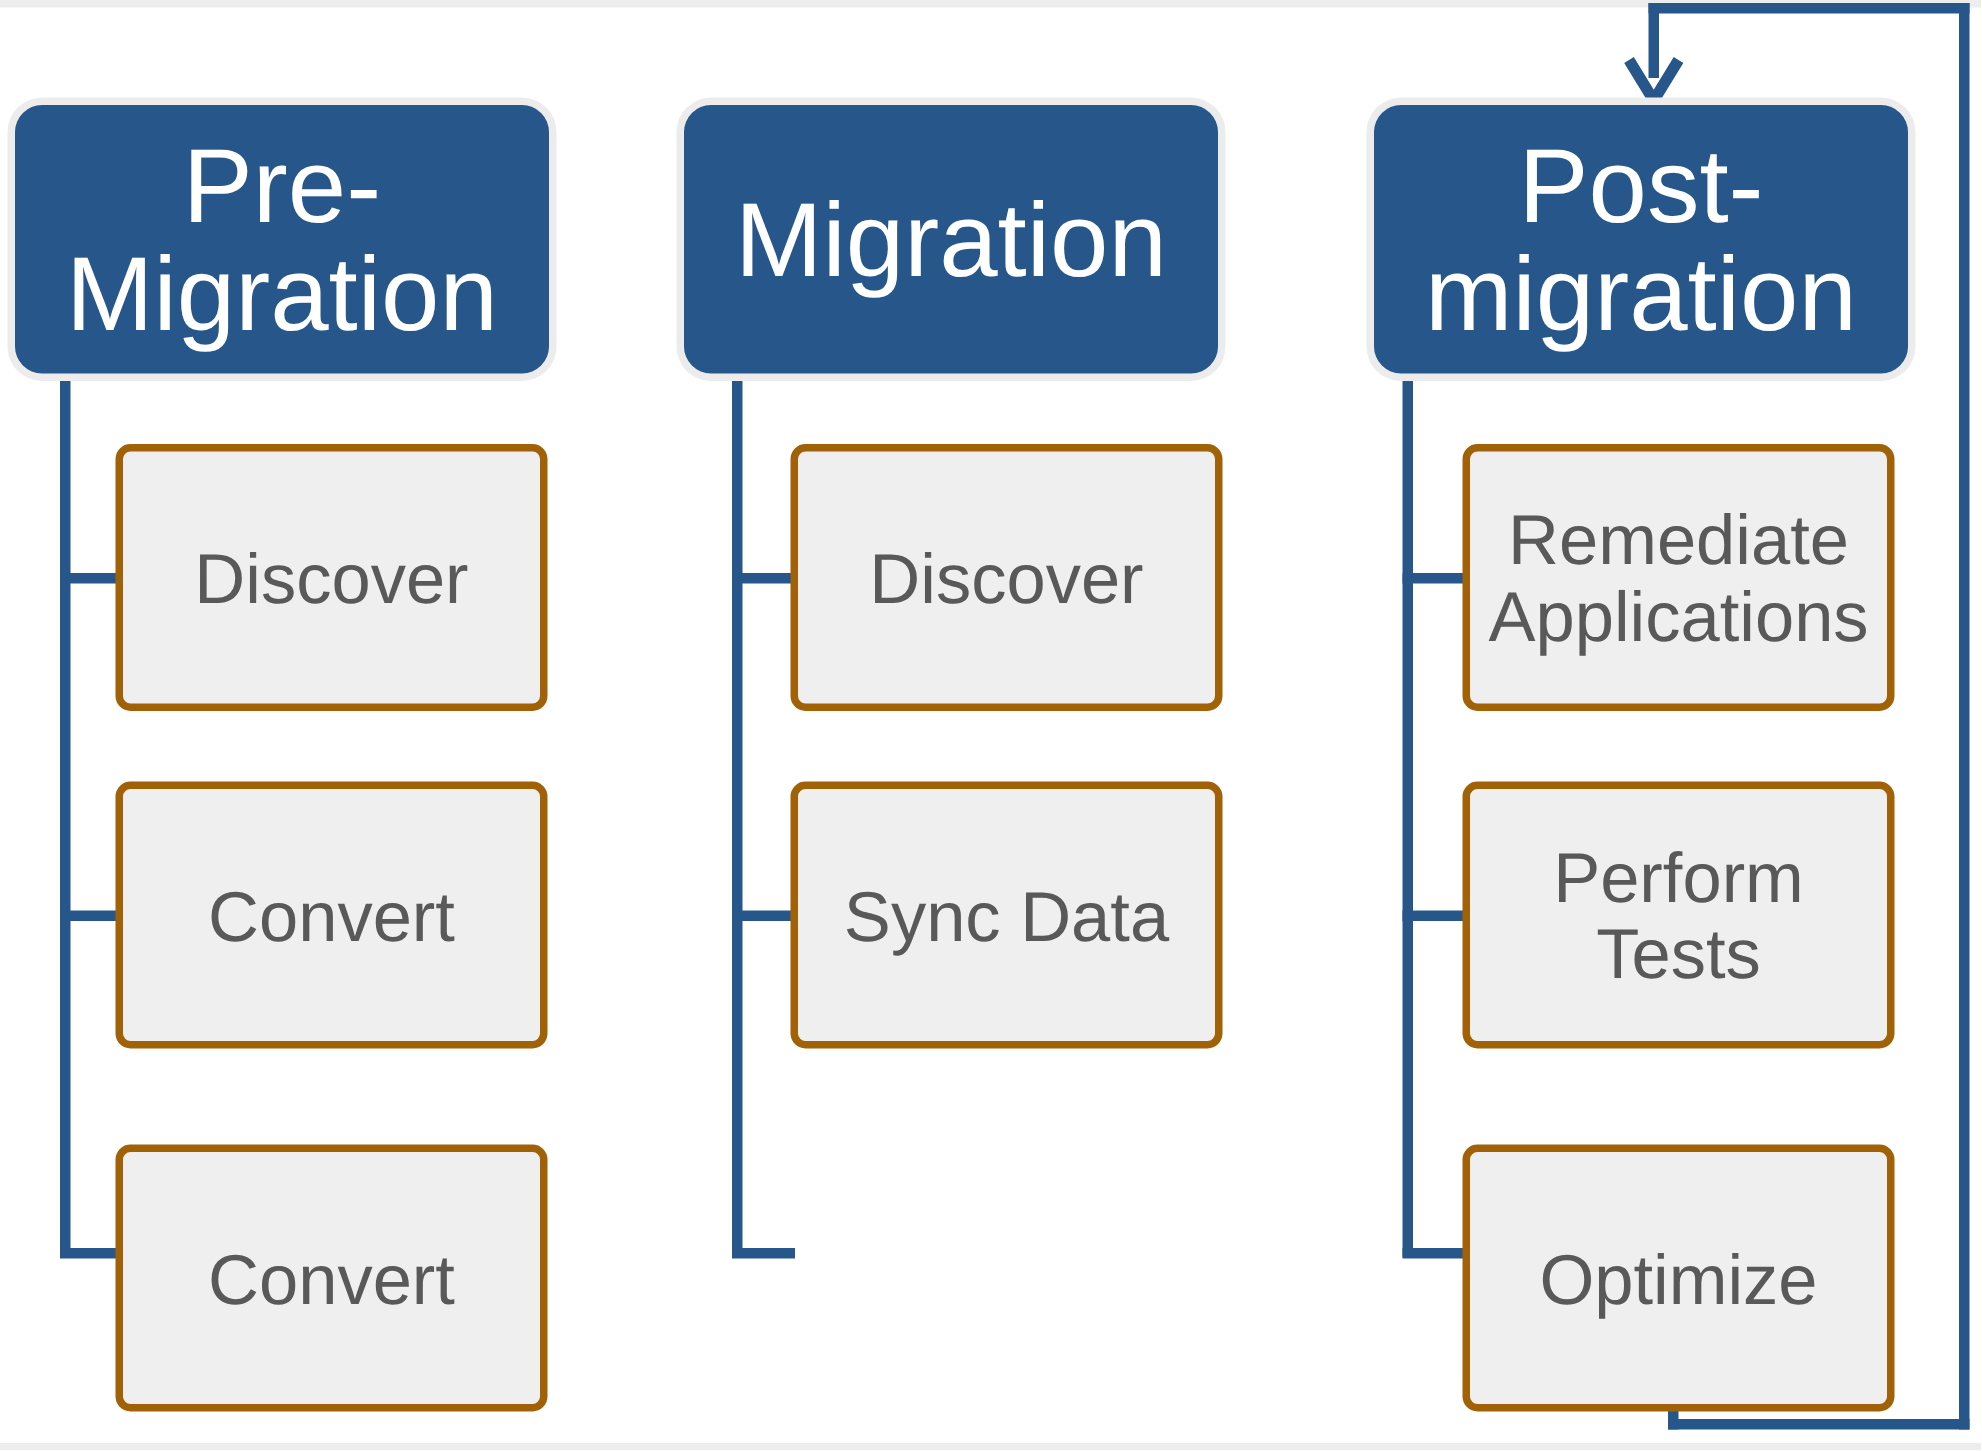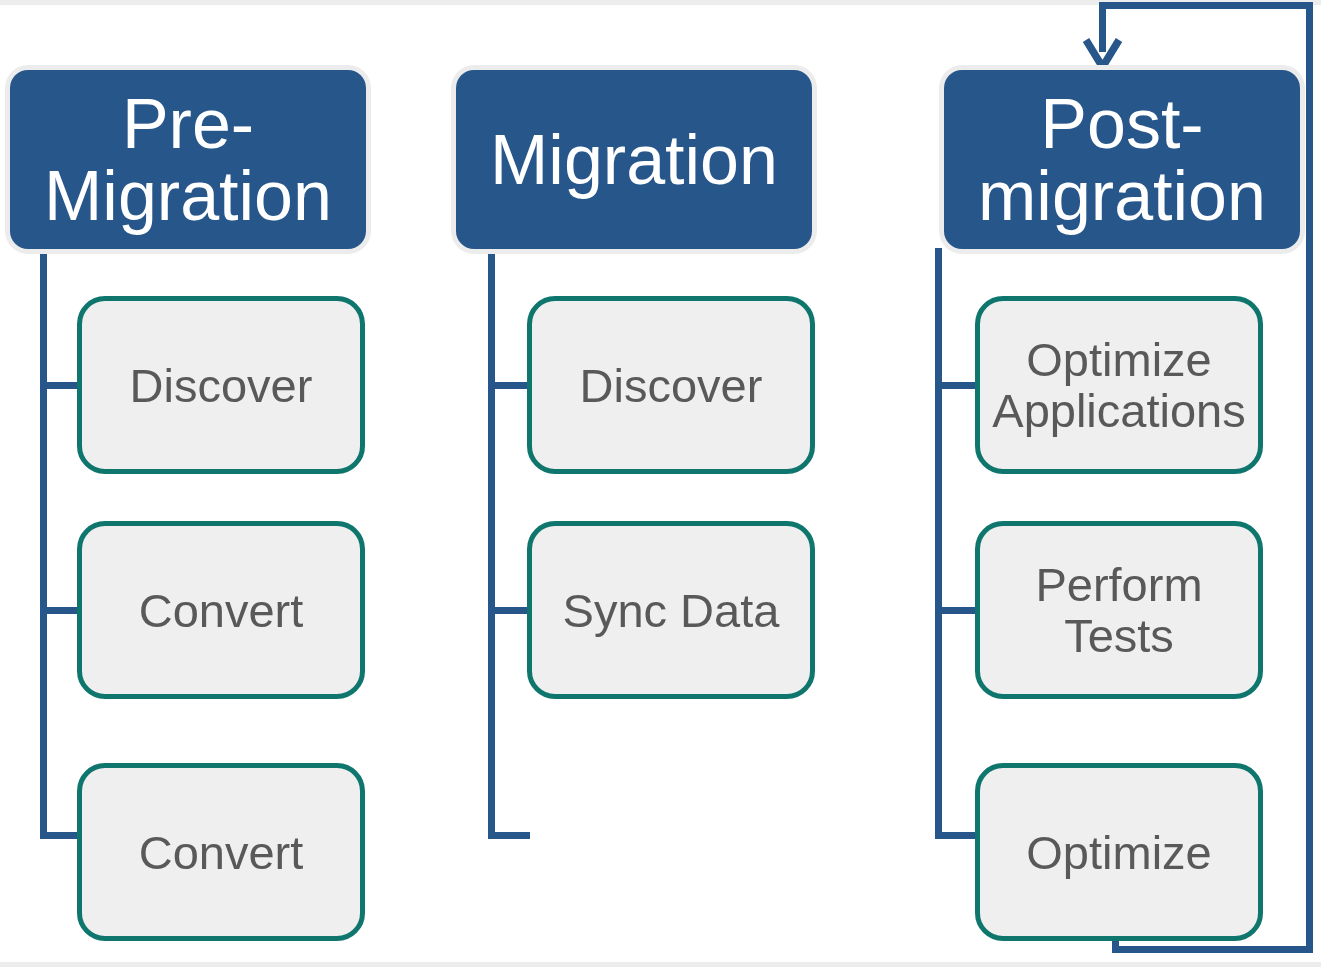--- a/index.html
+++ b/index.html
@@ -61,31 +61,31 @@
     font-size: 70px;
     line-height: 72px;
     text-align: center;
     display: flex;
     flex-direction: column;
     align-items: center;
     justify-content: center;
   }
   .phase-header.c0 { left: 10px; }
   .phase-header.c1 { left: 456px; }
-  .phase-header.c2 { left: 944px; }
+  .phase-header.c2 { left: 916px; }
   .phase-header span { display: block; }
 
   
   .task-node {
     position: absolute;
     width: 288px;
     height: 178px;
     background: #EFEFEF;
-    border: 5px solid #0f766e;
-    border-radius: 28px;
+    border: 5px solid #a16207;
+    border-radius: 10px;
     color: #595959;
     font-size: 47px;
     line-height: 51px;
     text-align: center;
     display: flex;
     align-items: center;
     justify-content: center;
     padding: 0 28px;
   }
   .task-node.c0 { left: 77px; }
@@ -150,21 +150,21 @@
   </div>
 
   <div class="task-node c1 r0">
     <span>Discover</span>
   </div>
   <div class="task-node c1 r1">
     <span>Sync Data</span>
   </div>
 
   <div class="task-node c2 r0">
-    <span>Optimize Applications</span>
+    <span>Remediate Applications</span>
   </div>
   <div class="task-node c2 r1">
     <span>Perform Tests</span>
   </div>
   <div class="task-node c2 r2">
     <span>Optimize</span>
   </div>
 
 </div>
 

